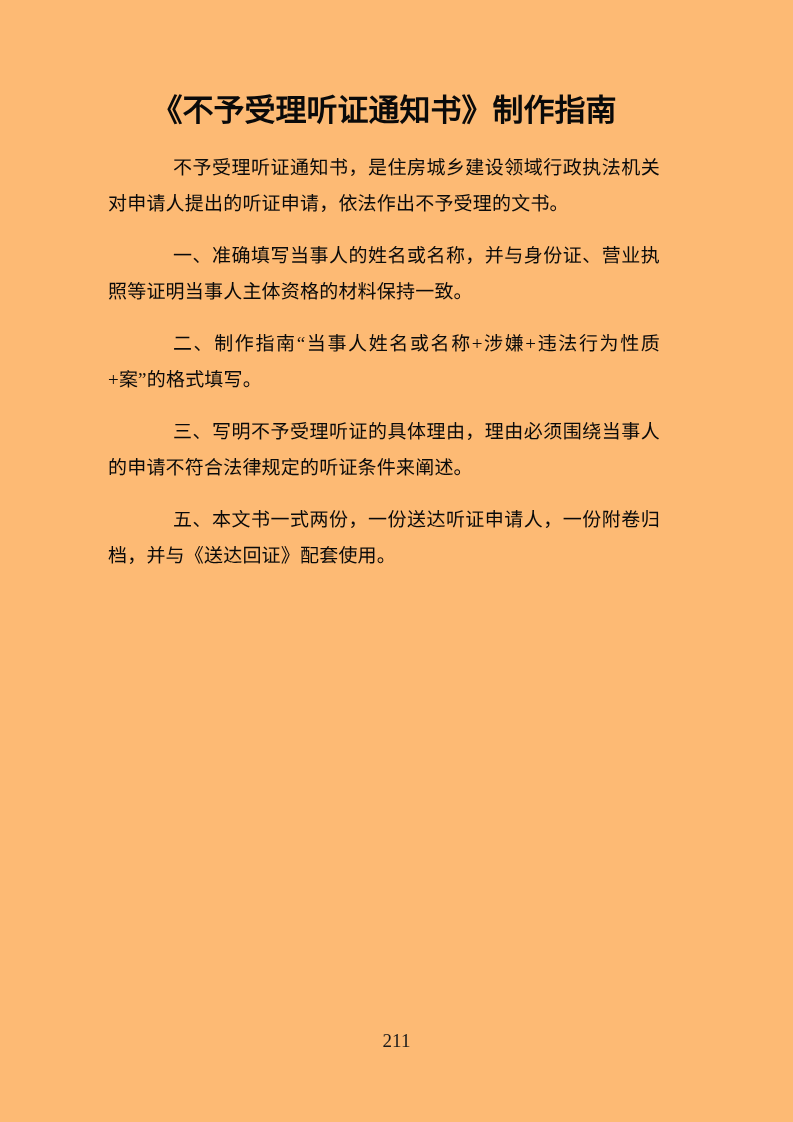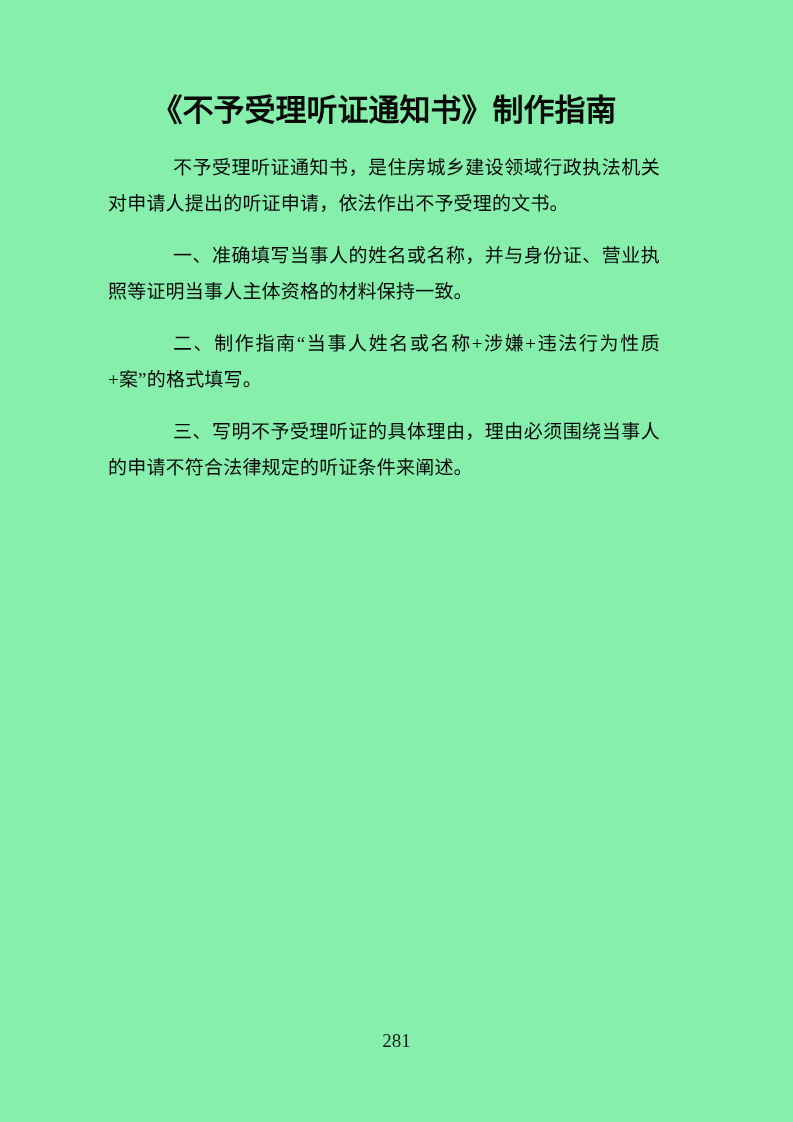--- a/index.html
+++ b/index.html
@@ -4,21 +4,21 @@
 <style>
   html, body {
     margin: 0;
     padding: 0;
     background: #ffffff;
   }
   .page {
     position: relative;
     width: 793px;
     height: 1122px;
-    background: #86efac;
+    background: #fdba74;
     overflow: hidden;
     font-family: "Liberation Serif", "DejaVu Serif", serif;
     color: #0a0a0a;
   }
   .content {
     position: absolute;
     left: 92px;
     top: 88px;
     width: 584px;
   }
@@ -59,16 +59,17 @@
 
     <p class="para">不予受理听证通知书，是住房城乡建设领域行政执法机关对申请人提出的听证申请，依法作出不予受理的文书。</p>
 
     <p class="para">一、准确填写当事人的姓名或名称，并与身份证、营业执照等证明当事人主体资格的材料保持一致。</p>
 
     <p class="para">二、制作指南“当事人姓名或名称+涉嫌+违法行为性质+案”的格式填写。</p>
 
     <p class="para">三、写明不予受理听证的具体理由，理由必须围绕当事人的申请不符合法律规定的听证条件来阐述。</p>
 
 
+    <p class="para">五、本文书一式两份，一份送达听证申请人，一份附卷归档，并与《送达回证》配套使用。</p>
   </div>
 
-  <div class="page-number">281</div>
+  <div class="page-number">211</div>
 </div>
 
 </body></html>

